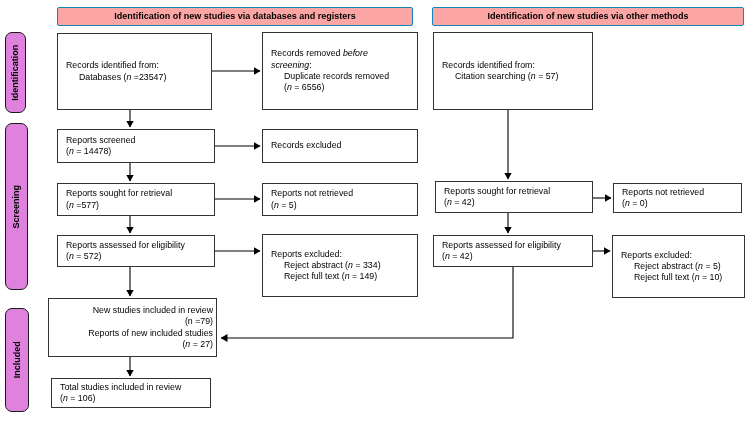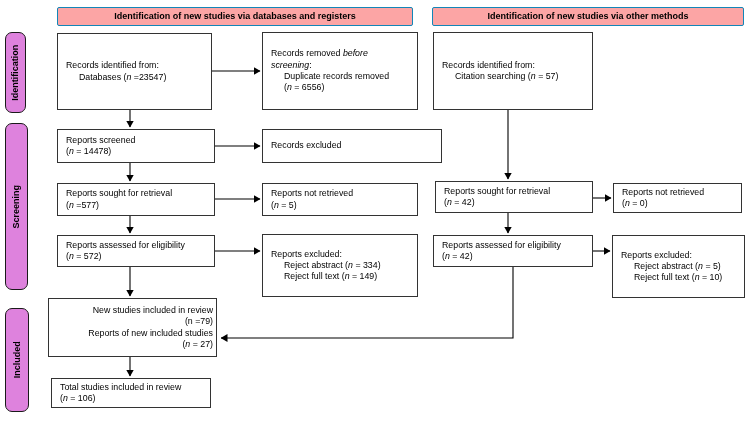--- a/index.html
+++ b/index.html
@@ -29,21 +29,21 @@
     position:absolute; border:1.2px solid #333; background:#fff;
     display:flex; flex-direction:column; justify-content:center;
     padding:2px 3px 2px 8px; box-sizing:border-box;
   }
   .ln  { white-space:pre-wrap; }
   .ind { padding-left:13px; }
   .it  { font-style:italic; }
   #b-l1  { left:57px;  top:33px;  width:155px; height:77px; }
   #b-l2  { left:262px; top:32px;  width:156px; height:78px; }
   #b-l3  { left:57px;  top:129px; width:158px; height:34px; }
-  #b-l4  { left:262px; top:129px; width:180px; height:34px;gap:14px; }
+  #b-l4  { left:262px; top:129px; width:156px; height:34px;gap:14px; }
   #b-l5  { left:57px;  top:183px; width:158px; height:33px; }
   #b-l6  { left:262px; top:183px; width:156px; height:33px; }
   #b-l7  { left:57px;  top:235px; width:158px; height:32px; }
   #b-l8  { left:262px; top:234px; width:156px; height:63px; }
   #b-l9  { left:48px;  top:298px; width:169px; height:59px;align-items:flex-end; }
   #b-l10 { left:51px;  top:378px; width:160px; height:30px; }
   #b-r1  { left:433px; top:32px;  width:160px; height:78px; }
   #b-r2  { left:435px; top:181px; width:158px; height:32px; }
   #b-r3  { left:613px; top:183px; width:129px; height:30px; }
   #b-r4  { left:433px; top:235px; width:160px; height:32px; }

